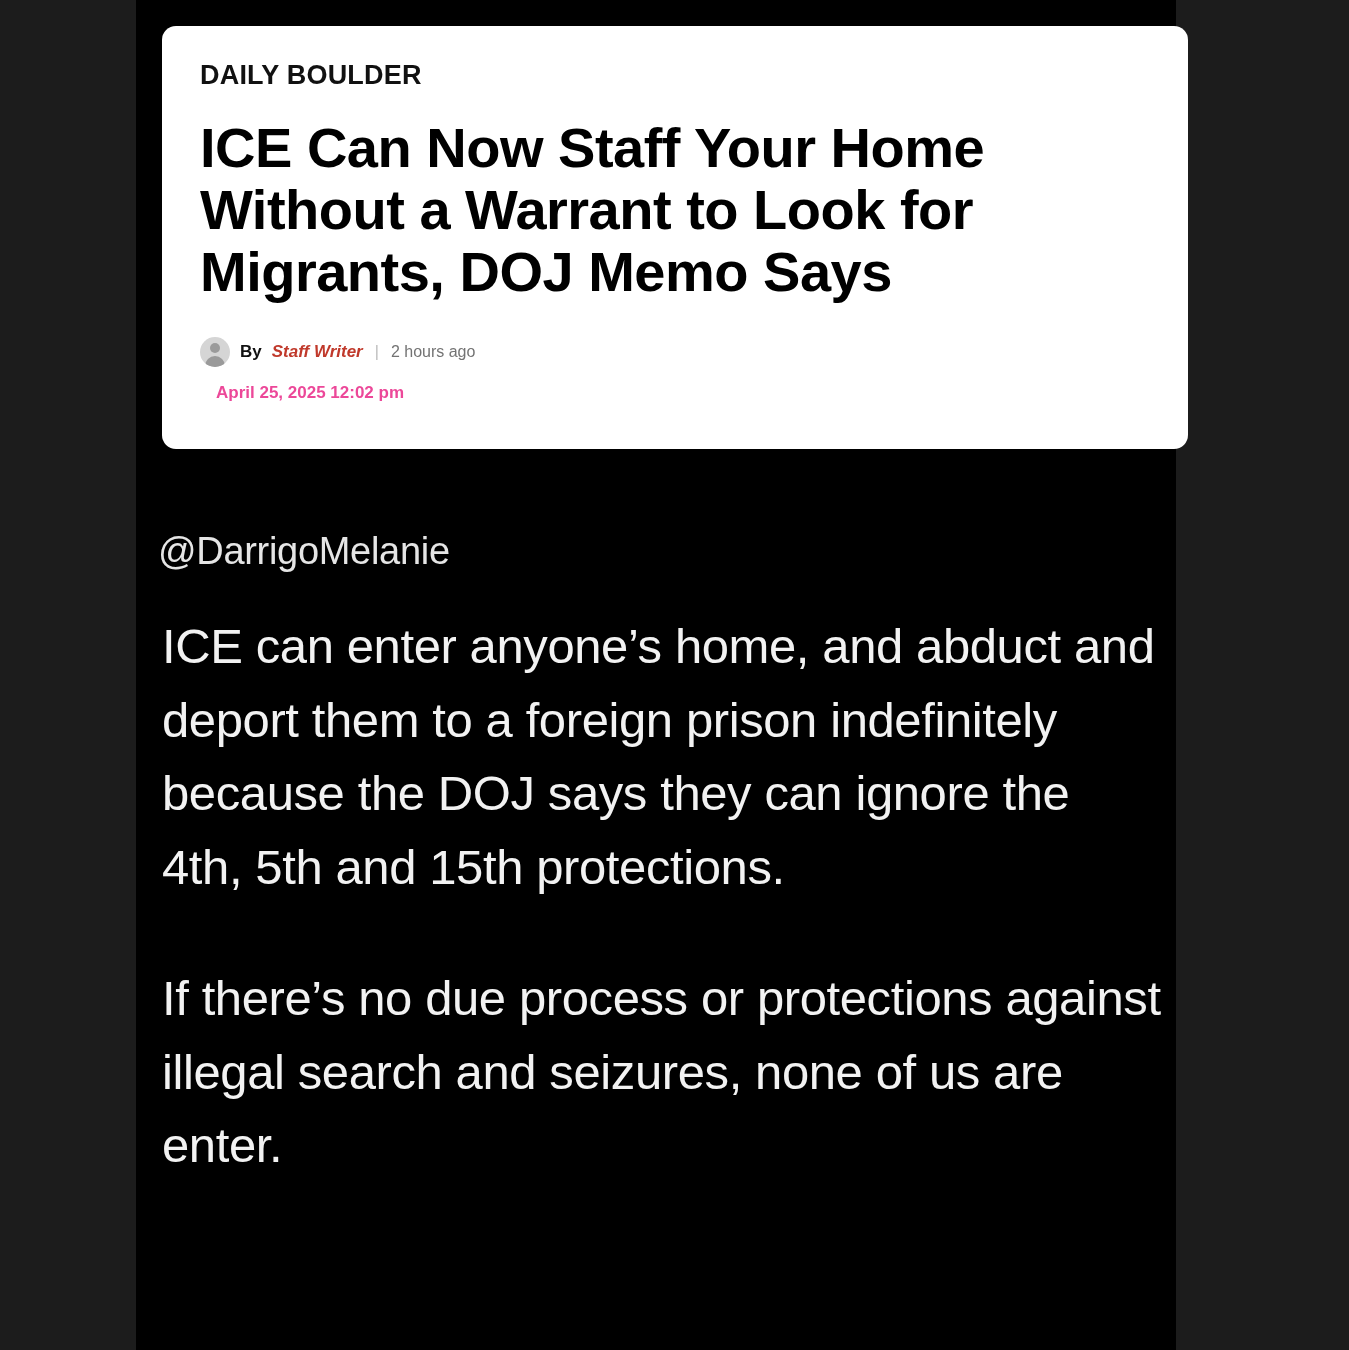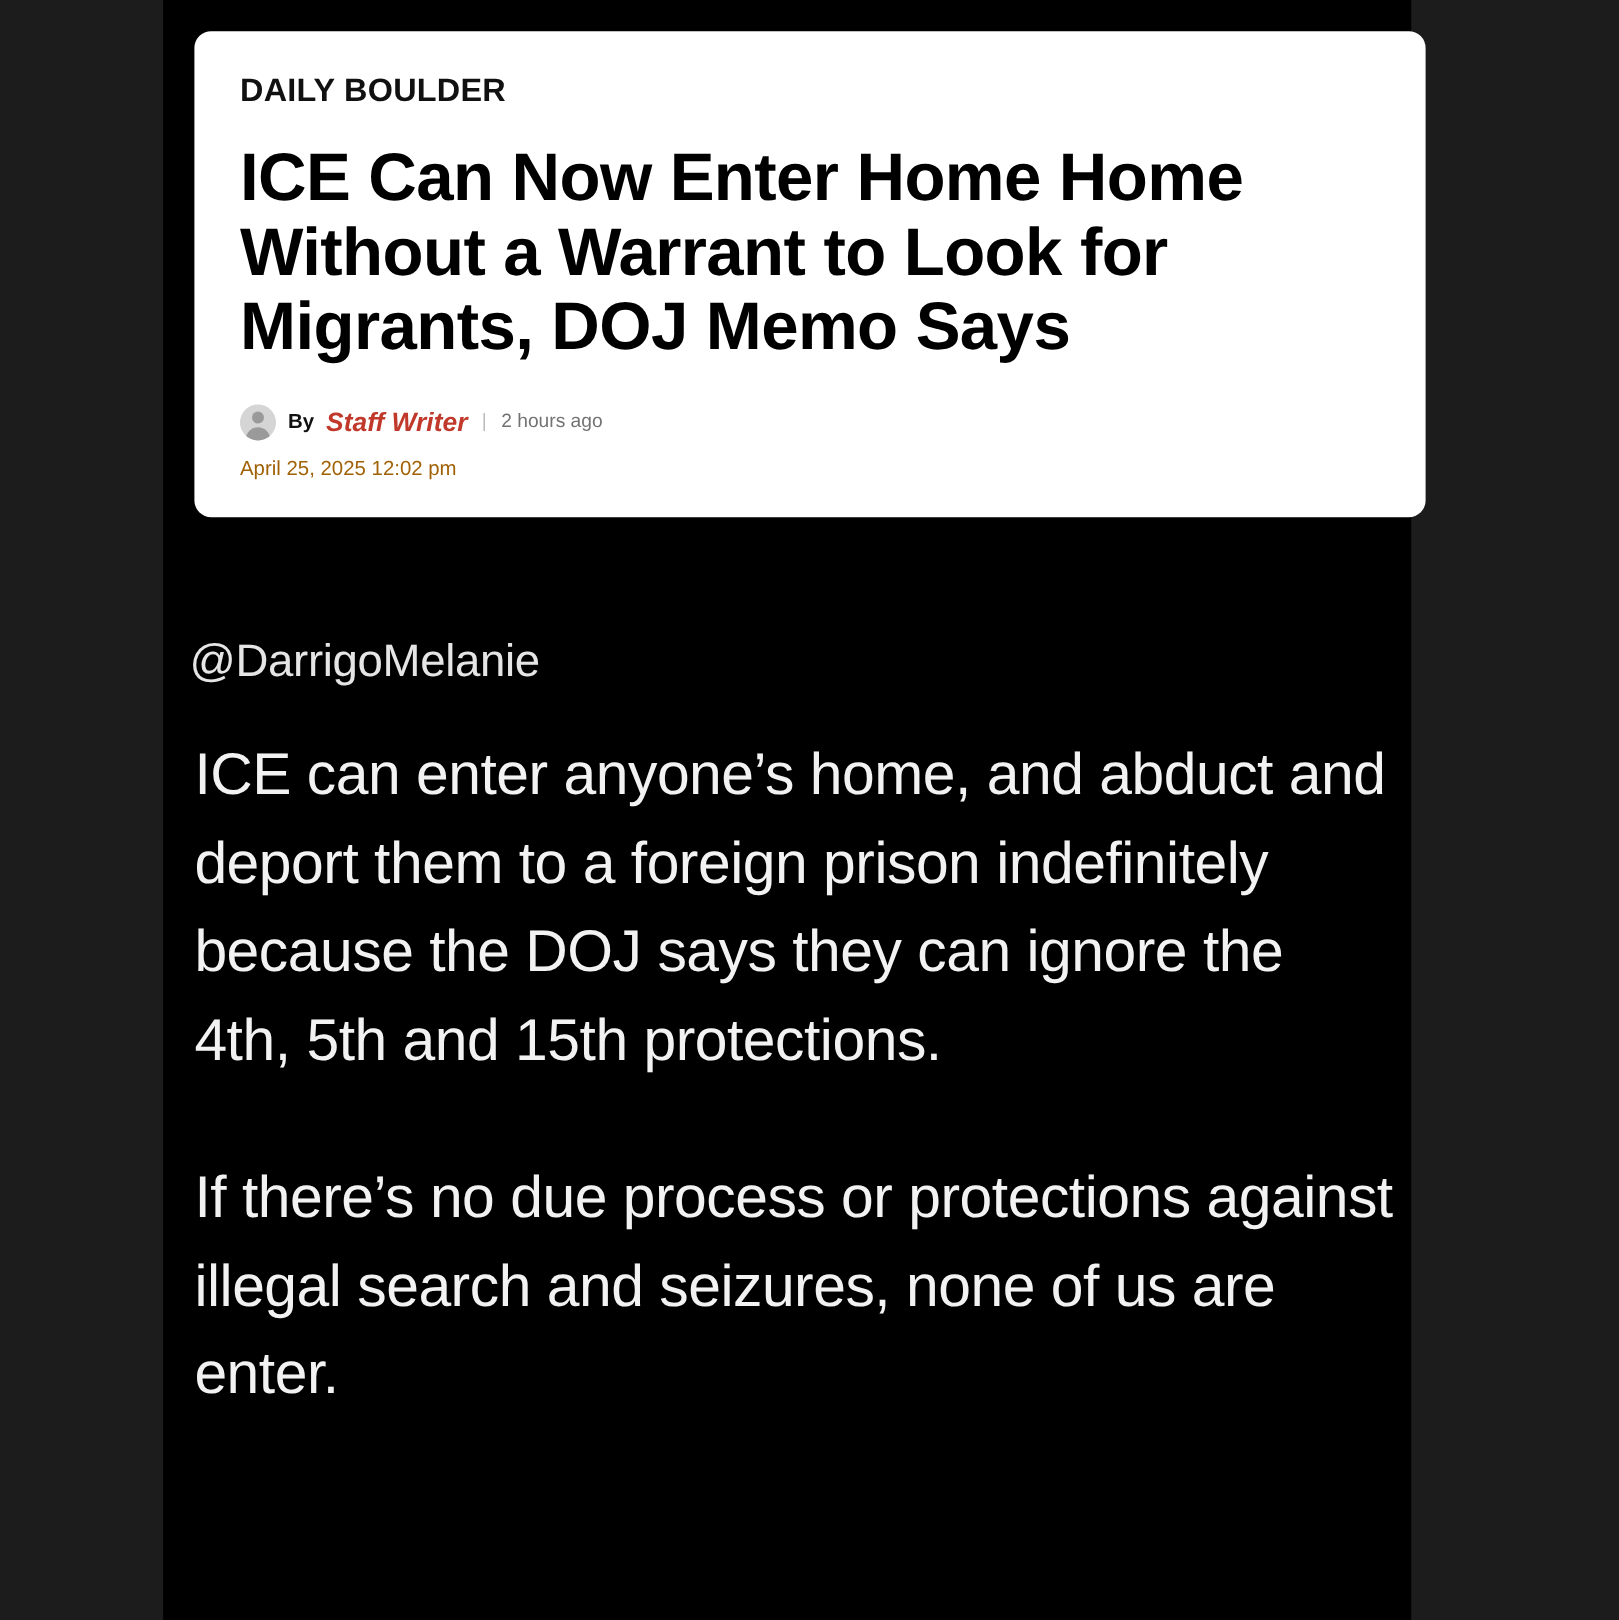--- a/index.html
+++ b/index.html
@@ -95,39 +95,39 @@
     height: 14px;
     border-radius: 10px 10px 0 0;
     background: #9a9a9a;
   }
   .byline-by {
     font-size: 17px;
     font-weight: bold;
     color: #111111;
   }
   .byline-author {
-    font-size: 22px;
+    font-size: 17px;
     font-weight: bold;
     font-style: italic;
     color: #c0392b;
   }
   .byline-sep {
     color: #bbbbbb;
     font-size: 16px;
     padding: 0 2px;
   }
   .byline-time {
     font-size: 16px;
     color: #737373;
   }
   .news-date {
     font-size: 17px;
-    font-weight: normal;
-    color: #a16207;
-    margin: 0;
+    font-weight: bold;
+    color: #ec4899;
+    margin: 16px;
   }
   
   .handle {
     position: absolute;
     left: 22px;
     top: 530px;
     font-size: 38px;
     color: #e5e5e5;
     letter-spacing: -0.3px;
   }
@@ -151,21 +151,21 @@
 </head>
 <body>
 
 <div class="screen">
 
   <div class="post">
 
     <div class="news-card">
       <div class="news-brand">DAILY BOULDER</div>
 
-      <h1 class="news-headline">ICE Can Now Enter Home Home Without a Warrant to Look for Migrants, DOJ Memo Says</h1>
+      <h1 class="news-headline">ICE Can Now Staff Your Home Without a Warrant to Look for Migrants, DOJ Memo Says</h1>
 
       <div class="byline-row">
         <span class="avatar"></span>
         <span class="byline-by">By</span>
         <span class="byline-author">Staff Writer</span>
         <span class="byline-sep">|</span>
         <span class="byline-time">2 hours ago</span>
       </div>
 
       <div class="news-date">April 25, 2025 12:02 pm</div>

